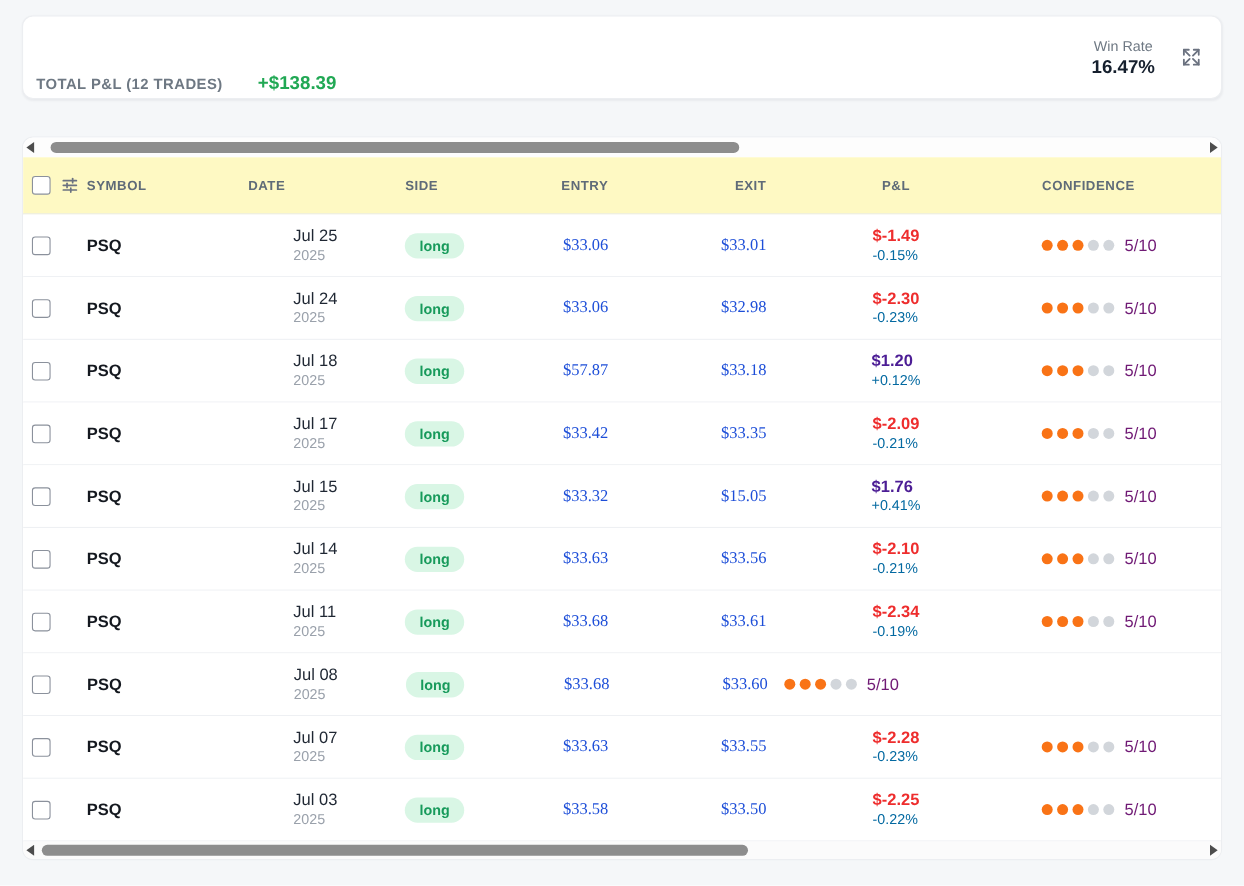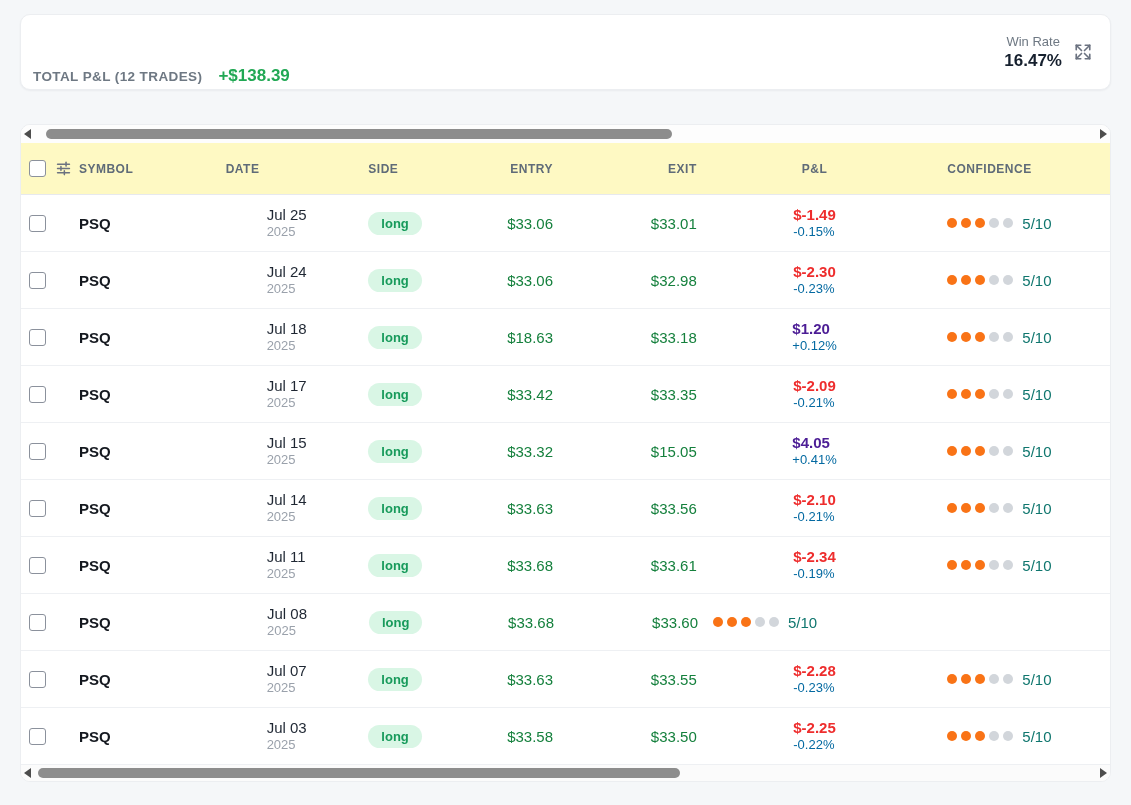--- a/index.html
+++ b/index.html
@@ -17,26 +17,26 @@
     height:76px;
     background:#ffffff;
     border:1px solid #eceef1;
     border-radius:10px;
     box-shadow:0 1px 2px rgba(16,24,40,.05);
     display:flex;
     align-items:center;
     justify-content:space-between;
     padding:0 16px 0 12px;
   }
-  .summary-left { display:flex; align-items:center; gap:16px;margin-top:48px; }
+  .summary-left { display:flex; align-items:center; gap:32px;margin-top:48px; }
   .summary-label {
     font-size:13.5px; font-weight:bold; color:#6e7883; letter-spacing:.4px;
   }
   .summary-value { font-size:17px; font-weight:bold; color:#21a854; }
-  .summary-right { display:flex; align-items:center; gap:10px;justify-content:center; }
+  .summary-right { display:flex; align-items:center; gap:22px;justify-content:center; }
   .winrate-block { text-align:center; }
   .winrate-label { font-size:13px; color:#6e7883; }
   .winrate-value { font-size:17px; font-weight:bold; color:#16202e; margin-top:2px; }
   .expand-btn { background:none; border:none; cursor:pointer; display:flex; padding:2px; }
   .expand-btn svg { stroke:#6b7280; }
 
   
   .table-card {
     margin:34px 20px 0 20px;
     background:#ffffff;
@@ -113,32 +113,32 @@
 
   .side-badge {
     display:inline-block;
     padding:4px 13px;
     border-radius:12px;
     background:#d9f6e5;
     color:#179a5b;
     font-size:13px; font-weight:bold;
   }
 
-  .money { color:#15803d; }
+  .money { color:#1d4ed8;font-family:Liberation Serif, serif; }
 
   .pnl-cell { display:flex; flex-direction:column; line-height:1.3; }
   .pnl-value { font-weight:bold; font-size:15px; }
   .pnl-value.neg { color:#ee2d2d; }
   .pnl-value.pos { color:#4c1d95; }
   .pnl-pct { font-size:13px; color:#0369a1; }
 
   .conf-dots { display:flex; align-items:center; gap:4px; margin-right:9px; }
   .dot { width:10px; height:10px; border-radius:50%; background:#d2d6db; }
   .dot.filled { background:#f97316; }
-  .conf-label { font-size:15px; color:#0f766e; }
+  .conf-label { font-size:15px; color:#701a75; }
 </style>
 </head>
 <body>
 
 <div class="summary-card">
   <div class="summary-left">
     <span class="summary-label">TOTAL P&amp;L (12 TRADES)</span>
     <span class="summary-value">+$138.39</span>
   </div>
   <div class="summary-right">
@@ -287,21 +287,21 @@
     <div class="cell c-date">
       <span class="date-cell">
         <span class="date-main">Jul 18</span>
         <span class="date-year">2025</span>
       </span>
     </div>
     <div class="cell c-side">
       <span class="side-badge">long</span>
     </div>
     <div class="cell c-entry">
-      <span class="money">$18.63</span>
+      <span class="money">$57.87</span>
     </div>
     <div class="cell c-exit">
       <span class="money">$33.18</span>
     </div>
     <div class="cell c-pnl">
       <span class="pnl-cell">
         <span class="pnl-value pos">$1.20</span>
         <span class="pnl-pct">+0.12%</span>
       </span>
     </div>
@@ -374,21 +374,21 @@
       <span class="side-badge">long</span>
     </div>
     <div class="cell c-entry">
       <span class="money">$33.32</span>
     </div>
     <div class="cell c-exit">
       <span class="money">$15.05</span>
     </div>
     <div class="cell c-pnl">
       <span class="pnl-cell">
-        <span class="pnl-value pos">$4.05</span>
+        <span class="pnl-value pos">$1.76</span>
         <span class="pnl-pct">+0.41%</span>
       </span>
     </div>
     <div class="cell c-conf">
       <span class="conf-dots">
             <span class="dot filled"></span>
             <span class="dot filled"></span>
             <span class="dot filled"></span>
             <span class="dot"></span>
             <span class="dot"></span>

